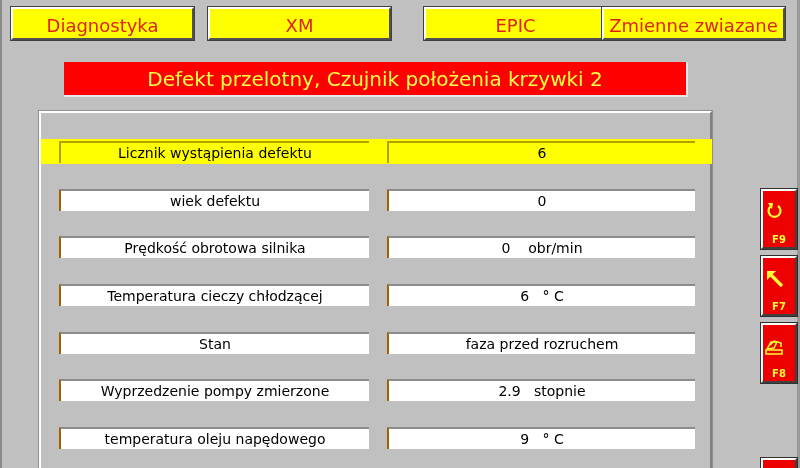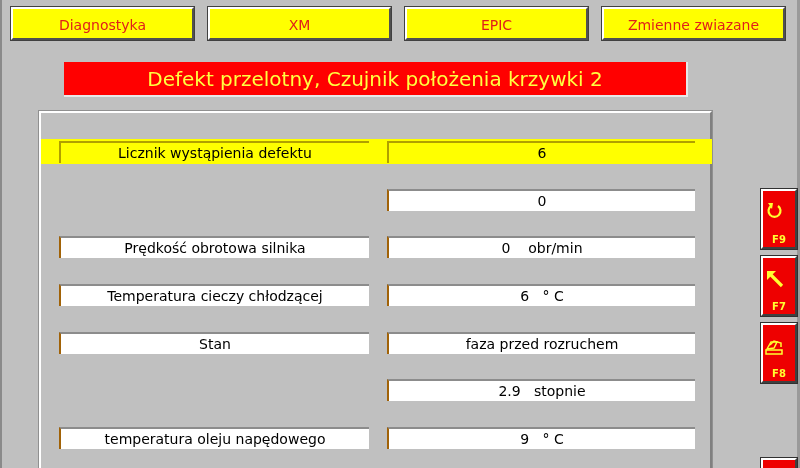--- a/index.html
+++ b/index.html
@@ -10,21 +10,21 @@
   }
   .left-edge {
     position:absolute; left:0; top:0; width:2px; height:468px; background:#8a8a8a;
   }
   .right-edge {
     position:absolute; left:797px; top:0; width:3px; height:468px; background:#9a9a9a;
   }
   .tab {
     position:absolute; top:7px; height:33px;
     background:#ffff00; color:#e0201a;
-    font-size:14px; line-height:33px; text-align:center;
+    font-size:18px; line-height:33px; text-align:center;
     box-sizing:border-box;
     border-top:2px solid #ffffff; border-left:2px solid #ffffff;
     border-right:2px solid #505050; border-bottom:2px solid #505050;
     outline:1px solid #404040;
     cursor:pointer;
   }
   .banner {
     position:absolute; left:64px; top:62px; width:624px; height:35px;
     background:#ff0000; color:#ffff40;
     font-size:20px; line-height:35px; text-align:center;
@@ -69,46 +69,48 @@
   }
 </style>
 </head>
 <body>
 
 <div class="left-edge"></div>
 <div class="right-edge"></div>
 
 <div class="tab" style="left:11px; width:183px;">Diagnostyka</div>
 <div class="tab" style="left:208px; width:183px;">XM</div>
-<div class="tab" style="left:405px; width:183px;">EPIC</div>
+<div class="tab" style="left:424px; width:183px;">EPIC</div>
 <div class="tab" style="left:602px; width:183px;">Zmienne zwiazane</div>
 
 <div class="banner">Defekt przelotny, Czujnik położenia krzywki 2</div>
 
 <div class="panel">
   <div class="row highlight" style="top:28px;">
     <div class="cell label">Licznik wystąpienia defektu</div>
     <div class="cell value">6</div>
   </div>
   <div class="row" style="top:76px;">
+    <div class="cell label">wiek defektu</div>
     <div class="cell value">0</div>
   </div>
   <div class="row" style="top:123px;">
     <div class="cell label">Prędkość obrotowa silnika</div>
     <div class="cell value">0    obr/min</div>
   </div>
   <div class="row" style="top:171px;">
     <div class="cell label">Temperatura cieczy chłodzącej</div>
     <div class="cell value">6   ° C</div>
   </div>
   <div class="row" style="top:219px;">
     <div class="cell label">Stan</div>
     <div class="cell value">faza przed rozruchem</div>
   </div>
   <div class="row" style="top:266px;">
+    <div class="cell label">Wyprzedzenie pompy zmierzone</div>
     <div class="cell value">2.9   stopnie</div>
   </div>
   <div class="row" style="top:314px;">
     <div class="cell label">temperatura oleju napędowego</div>
     <div class="cell value">9   ° C</div>
   </div>
 </div>
 
 <div class="fkey" style="top:189px;">
   <svg class="ico" viewBox="0 0 19 30">

